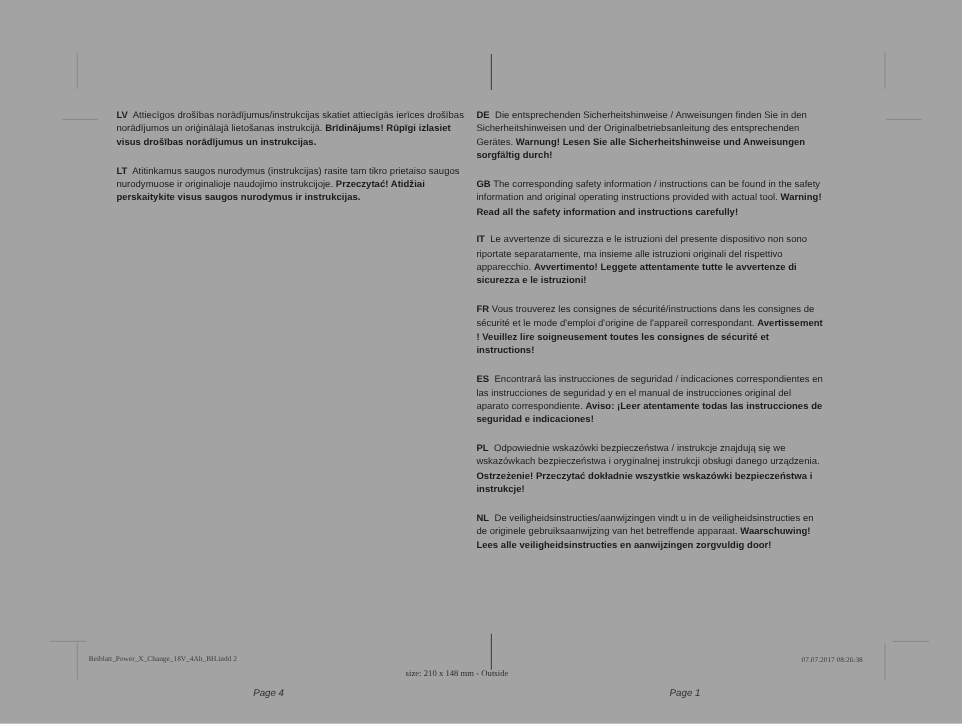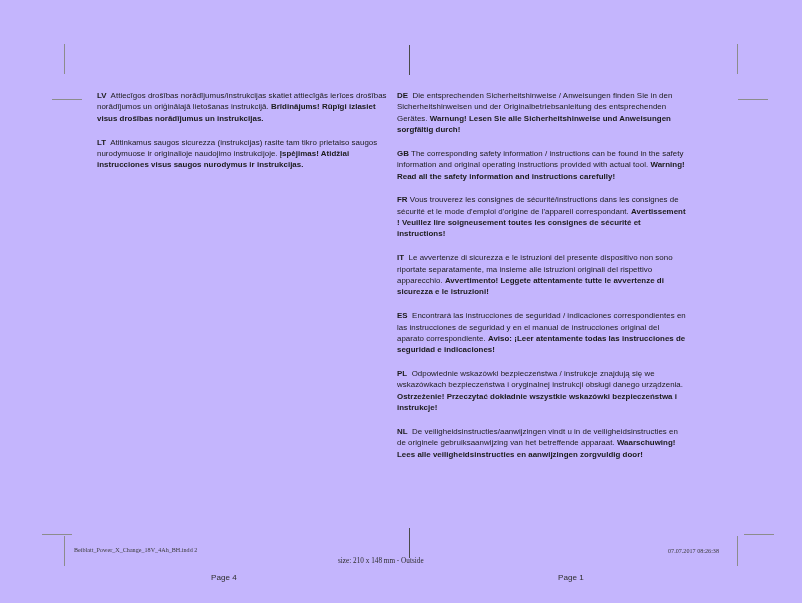--- a/index.html
+++ b/index.html
@@ -14,21 +14,21 @@
     overflow: hidden;
     font-family: "Liberation Sans", sans-serif;
     color: #000000;
     -webkit-font-smoothing: antialiased;
   }
 
   
   #sheet {
     position: absolute;
     inset: 0;
-    background: #c4b5fd;
+    background: #a3a3a3;
   }
 
   
   .crop-mark {
     position: absolute;
     background: #8c8c8c;
   }
   .crop-h { height: 1px; width: 30px; }
   .crop-v { width: 1px; height: 30px; }
 
@@ -66,20 +66,21 @@
   }
   #slug-filename { left: 74px;  top: 547px; }
   #slug-size     { left: 338px; top: 557px; font-size: 7.2px; color: #2c2c2c; }
   #slug-datetime { left: 668px; top: 548px; }
 
   .page-label {
     position: absolute;
     font-size: 8.1px;
     color: #2e2e2e;
     white-space: nowrap;
+    font-style: italic;
   }
   #page-label-left  { left: 211px; top: 573px; }
   #page-label-right { left: 558px; top: 573px; text-align: right; }
 </style>
 </head>
 <body>
 
 <div id="sheet">
 
   <div class="crop-mark crop-h" style="left:52px;  top:99px;"></div>
@@ -94,33 +95,33 @@
   <div class="crop-mark crop-h" style="left:744px; top:534px;"></div>
   <div class="crop-mark crop-v" style="left:737px; top:536px;"></div>
 
   <div class="fold-mark" style="left:409px; top:45px;  height:30px;"></div>
   <div class="fold-mark" style="left:409px; top:528px; height:30px;"></div>
 
   <div id="col-left" class="column">
 
     <p class="para"><span class="lang-code">LV</span>&nbsp; <span>Attiecīgos drošības norādījumus/instrukcijas skatiet attiecīgās ierīces drošības norādījumos un oriģinālajā lietošanas instrukcijā. </span><span class="warn">Brīdinājums! Rūpīgi izlasiet visus drošības norādījumus un instrukcijas.</span></p>
 
-    <p class="para"><span class="lang-code">LT</span>&nbsp; <span>Atitinkamus saugos sicurezza (instrukcijas) rasite tam tikro prietaiso saugos nurodymuose ir originalioje naudojimo instrukcijoje. </span><span class="warn">Įspėjimas! Atidžiai  instrucciones visus saugos nurodymus ir instrukcijas.</span></p>
+    <p class="para"><span class="lang-code">LT</span>&nbsp; <span>Atitinkamus saugos nurodymus (instrukcijas) rasite tam tikro prietaiso saugos nurodymuose ir originalioje naudojimo instrukcijoje. </span><span class="warn">Przeczytać! Atidžiai  perskaitykite visus saugos nurodymus ir instrukcijas.</span></p>
 
   </div>
 
   <div id="col-right" class="column">
 
     <p class="para"><span class="lang-code">DE</span>&nbsp; <span>Die entsprechenden Sicherheitshinweise / Anweisungen finden Sie in den Sicherheitshinweisen und der Originalbetriebsanleitung des entsprechenden Gerätes. </span><span class="warn">Warnung! Lesen Sie alle Sicherheitshinweise und Anweisungen sorgfältig durch!</span></p>
 
     <p class="para"><span class="lang-code">GB</span> <span>The corresponding safety information / instructions can be found in the safety information and original operating instructions provided with actual tool. </span><span class="warn">Warning! Read all the safety information and instructions carefully!</span></p>
 
+    <p class="para"><span class="lang-code">IT</span>&nbsp; <span>Le avvertenze di sicurezza e le istruzioni del presente dispositivo non sono riportate separatamente, ma insieme alle istruzioni originali del rispettivo apparecchio. </span><span class="warn">Avvertimento! Leggete attentamente tutte le avvertenze di sicurezza e le istruzioni!</span></p>
+
     <p class="para"><span class="lang-code">FR</span> <span>Vous trouverez les consignes de sécurité/instructions dans les consignes de sécurité et le mode d'emploi d'origine de l'appareil correspondant. </span><span class="warn">Avertissement ! Veuillez lire soigneusement toutes les consignes de sécurité et instructions!</span></p>
-
-    <p class="para"><span class="lang-code">IT</span>&nbsp; <span>Le avvertenze di sicurezza e le istruzioni del presente dispositivo non sono riportate separatamente, ma insieme alle istruzioni originali del rispettivo apparecchio. </span><span class="warn">Avvertimento! Leggete attentamente tutte le avvertenze di sicurezza e le istruzioni!</span></p>
 
     <p class="para"><span class="lang-code">ES</span>&nbsp; <span>Encontrará las instrucciones de seguridad / indicaciones correspondientes en las instrucciones de seguridad y en el manual de instrucciones original del aparato correspondiente. </span><span class="warn">Aviso: ¡Leer atentamente todas las instrucciones de seguridad e indicaciones!</span></p>
 
     <p class="para"><span class="lang-code">PL</span>&nbsp; <span>Odpowiednie wskazówki bezpieczeństwa / instrukcje znajdują się we wskazówkach bezpieczeństwa i oryginalnej instrukcji obsługi danego urządzenia. </span><span class="warn">Ostrzeżenie! Przeczytać dokładnie wszystkie wskazówki bezpieczeństwa i instrukcje!</span></p>
 
     <p class="para"><span class="lang-code">NL</span>&nbsp; <span>De veiligheidsinstructies/aanwijzingen vindt u in de veiligheidsinstructies en de originele gebruiksaanwijzing van het betreffende apparaat. </span><span class="warn">Waarschuwing! Lees alle veiligheidsinstructies en aanwijzingen zorgvuldig door!</span></p>
 
   </div>
 
   <div id="slug-filename" class="slug">Beiblatt_Power_X_Change_18V_4Ah_BH.indd   2</div>

